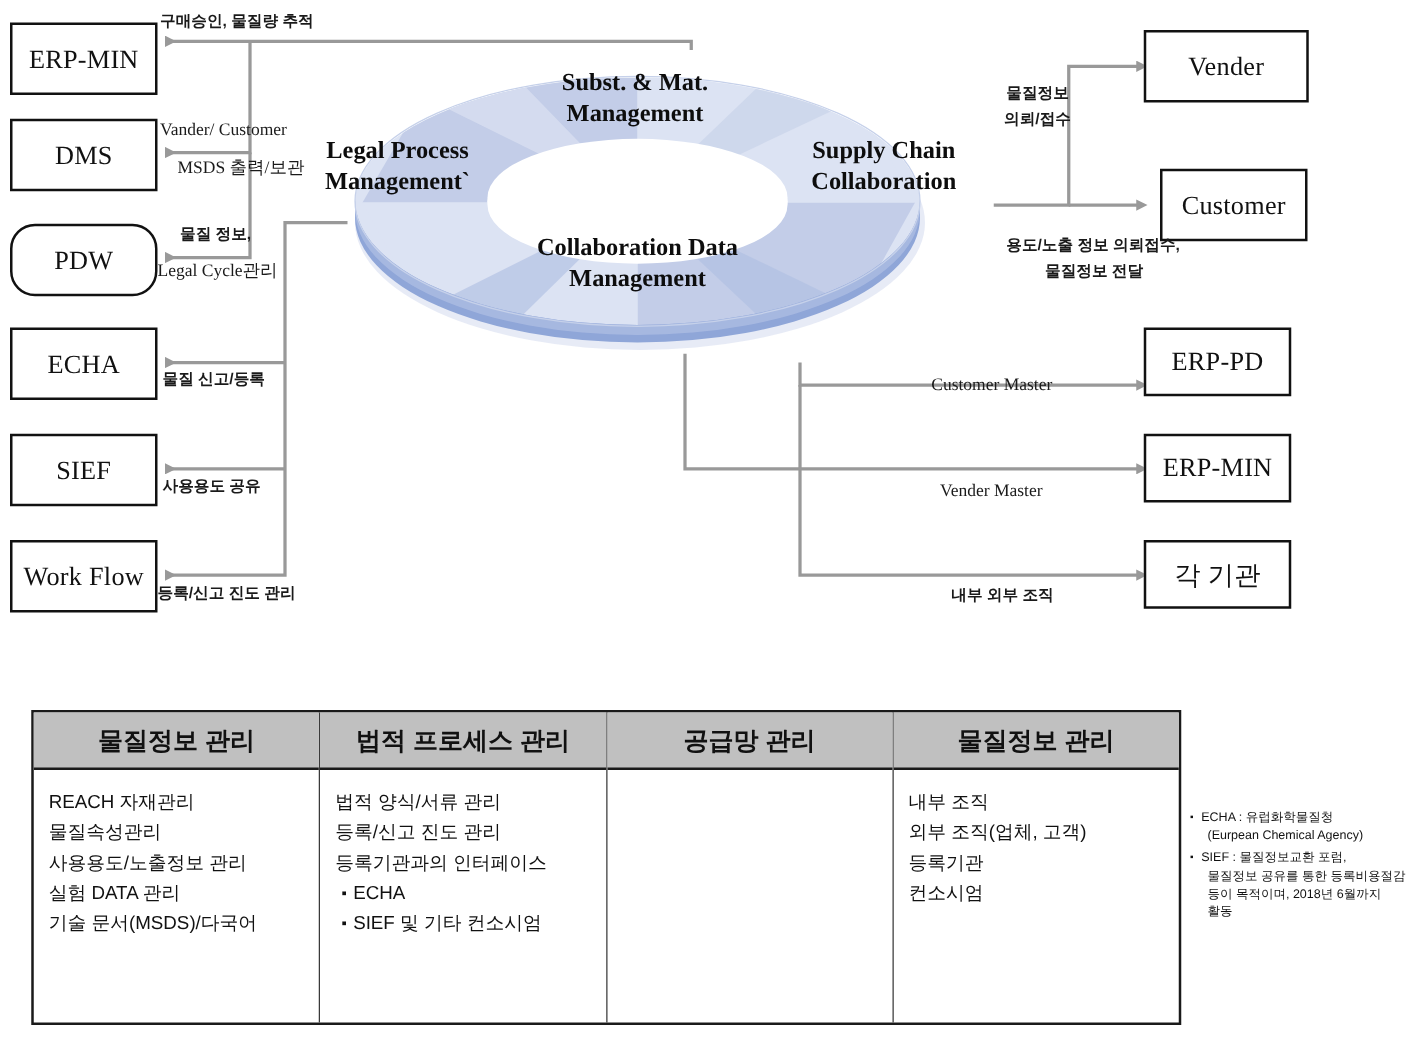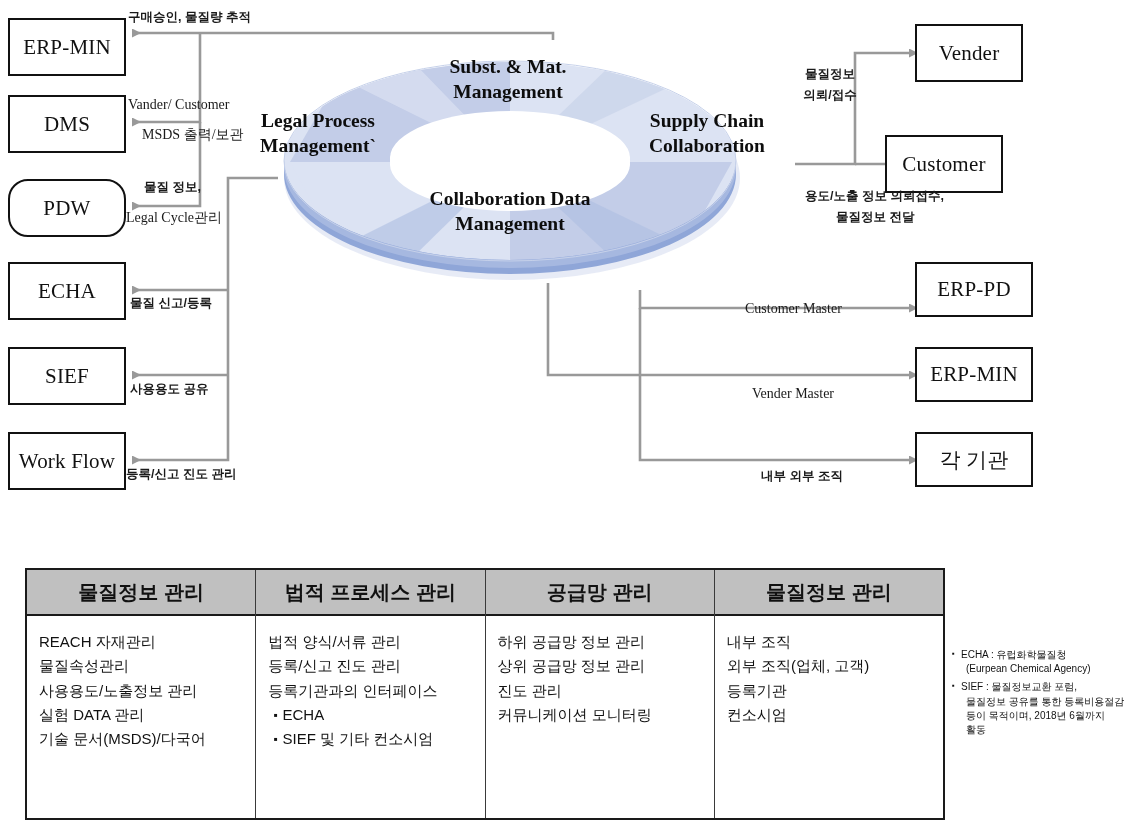--- a/index.html
+++ b/index.html
@@ -167,22 +167,22 @@
     </div>
   </div>
 
   <div class="sysbox" style="left:8px;top:18px;width:118px;height:58px;">ERP-MIN</div>
   <div class="sysbox" style="left:8px;top:95px;width:118px;height:58px;">DMS</div>
   <div class="sysbox" style="left:8px;top:179px;width:118px;height:58px;border-radius:20px;">PDW</div>
   <div class="sysbox" style="left:8px;top:262px;width:118px;height:58px;">ECHA</div>
   <div class="sysbox" style="left:8px;top:347px;width:118px;height:58px;">SIEF</div>
   <div class="sysbox" style="left:8px;top:432px;width:118px;height:58px;">Work Flow</div>
 
-  <div class="sysbox" style="left:915px;top:24px;width:108px;height:58px;">Vender</div>
-  <div class="sysbox" style="left:885px;top:135px;width:118px;height:58px;">Customer</div>
+  <div class="sysbox" style="left:915px;top:24px;width:132px;height:58px;">Vender</div>
+  <div class="sysbox" style="left:928px;top:135px;width:118px;height:58px;">Customer</div>
   <div class="sysbox" style="left:915px;top:262px;width:118px;height:55px;">ERP-PD</div>
   <div class="sysbox" style="left:915px;top:347px;width:118px;height:55px;">ERP-MIN</div>
   <div class="sysbox" style="left:915px;top:432px;width:118px;height:55px;">각 기관</div>
 
   <div class="elabel" style="left:128px;top:10px;">구매승인, 물질량 추적</div>
 
   <div class="elabel serif" style="left:128px;top:96px;">Vander/  Customer</div>
   <div class="elabel serif" style="left:142px;top:126px;">MSDS 출력/보관</div>
 
   <div class="elabel" style="left:144px;top:180px;">물질 정보,</div>
@@ -221,26 +221,20 @@
         <div class="titem">법적 양식/서류 관리</div>
         <div class="titem">등록/신고 진도 관리</div>
         <div class="titem">등록기관과의 인터페이스</div>
         <div class="titem sub">ECHA</div>
         <div class="titem sub">SIEF 및 기타 컨소시엄</div>
       </div>
     </div>
 
     <div class="tcol">
       <div class="thead">공급망 관리</div>
-      <div class="tbody">
-        <div class="titem">하위 공급망 정보 관리</div>
-        <div class="titem">상위 공급망 정보 관리</div>
-        <div class="titem">진도 관리</div>
-        <div class="titem">커뮤니케이션 모니터링</div>
-      </div>
     </div>
 
     <div class="tcol">
       <div class="thead">물질정보 관리</div>
       <div class="tbody">
         <div class="titem">내부 조직</div>
         <div class="titem">외부 조직(업체, 고객)</div>
         <div class="titem">등록기관</div>
         <div class="titem">컨소시엄</div>
       </div>

